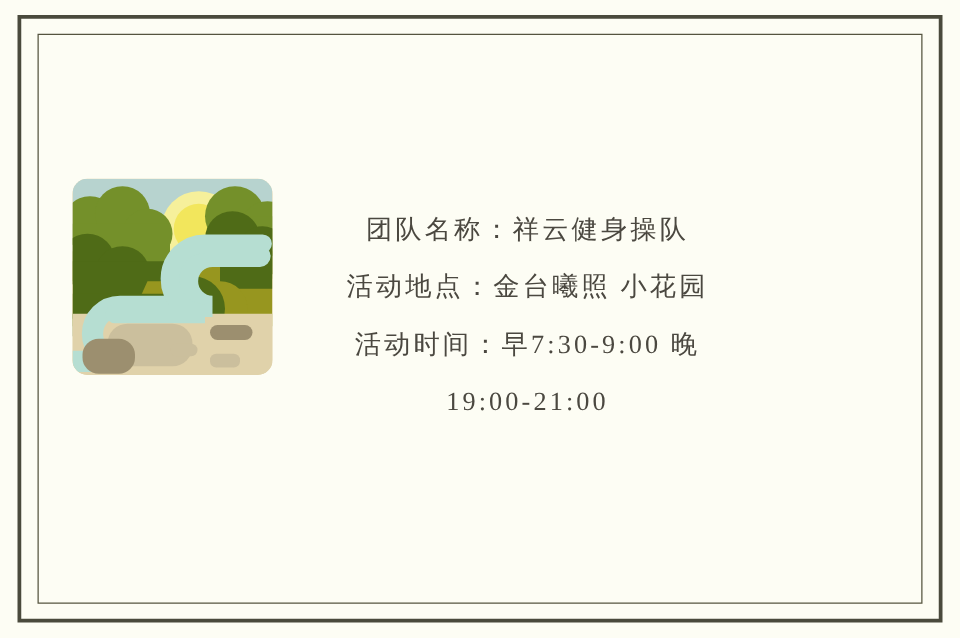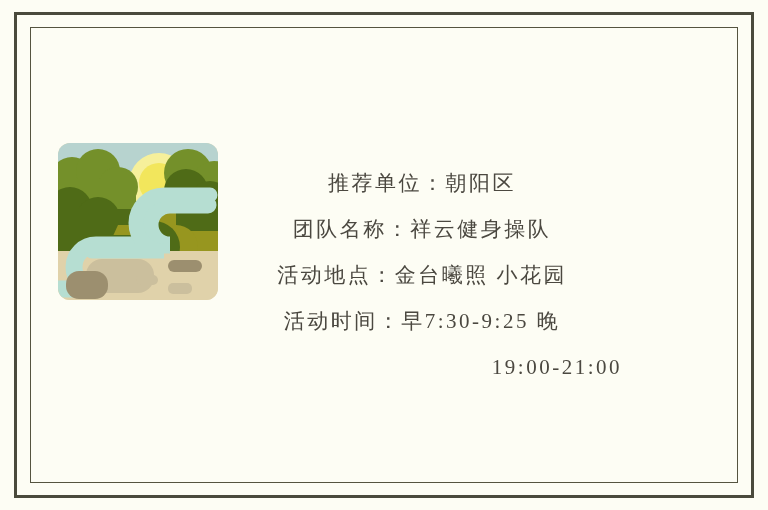--- a/index.html
+++ b/index.html
@@ -82,21 +82,21 @@
     line-height: 46px;
     letter-spacing: 2.5px;
     color: #4b4840;
     word-break: break-word;
   }
   .info .line {
     display: block;
     white-space: normal;
   }
   .info .line.wrap {
-    text-align: right;
+    text-align: center;
     padding-left: 0;
   }
 </style>
 </head>
 <body>
 
 <div class="page">
 
   <div class="frame-outer"></div>
   <div class="frame-inner"></div>
@@ -141,20 +141,19 @@
 
       <rect x="28" y="116" width="68" height="34" rx="16" fill="#cbbf9d"></rect>
       <rect x="8" y="128" width="42" height="28" rx="13" fill="#9c8f6f"></rect>
       <rect x="110" y="117" width="34" height="12" rx="6" fill="#9c8f6f"></rect>
       <rect x="78" y="132" width="22" height="10" rx="5" fill="#cbbf9d"></rect>
       <rect x="110" y="140" width="24" height="11" rx="5" fill="#cbbf9d"></rect>
     </svg>
   </div>
 
   <div class="info">
-    <span class="line">推荐单位：朝阳区</span>
     <span class="line">团队名称：祥云健身操队</span>
     <span class="line">活动地点：金台曦照 小花园</span>
-    <span class="line">活动时间：早7:30-9:25 晚</span>
+    <span class="line">活动时间：早7:30-9:00 晚</span>
     <span class="line wrap">19:00-21:00</span>
   </div>
 
 </div>
 
 </body></html>

